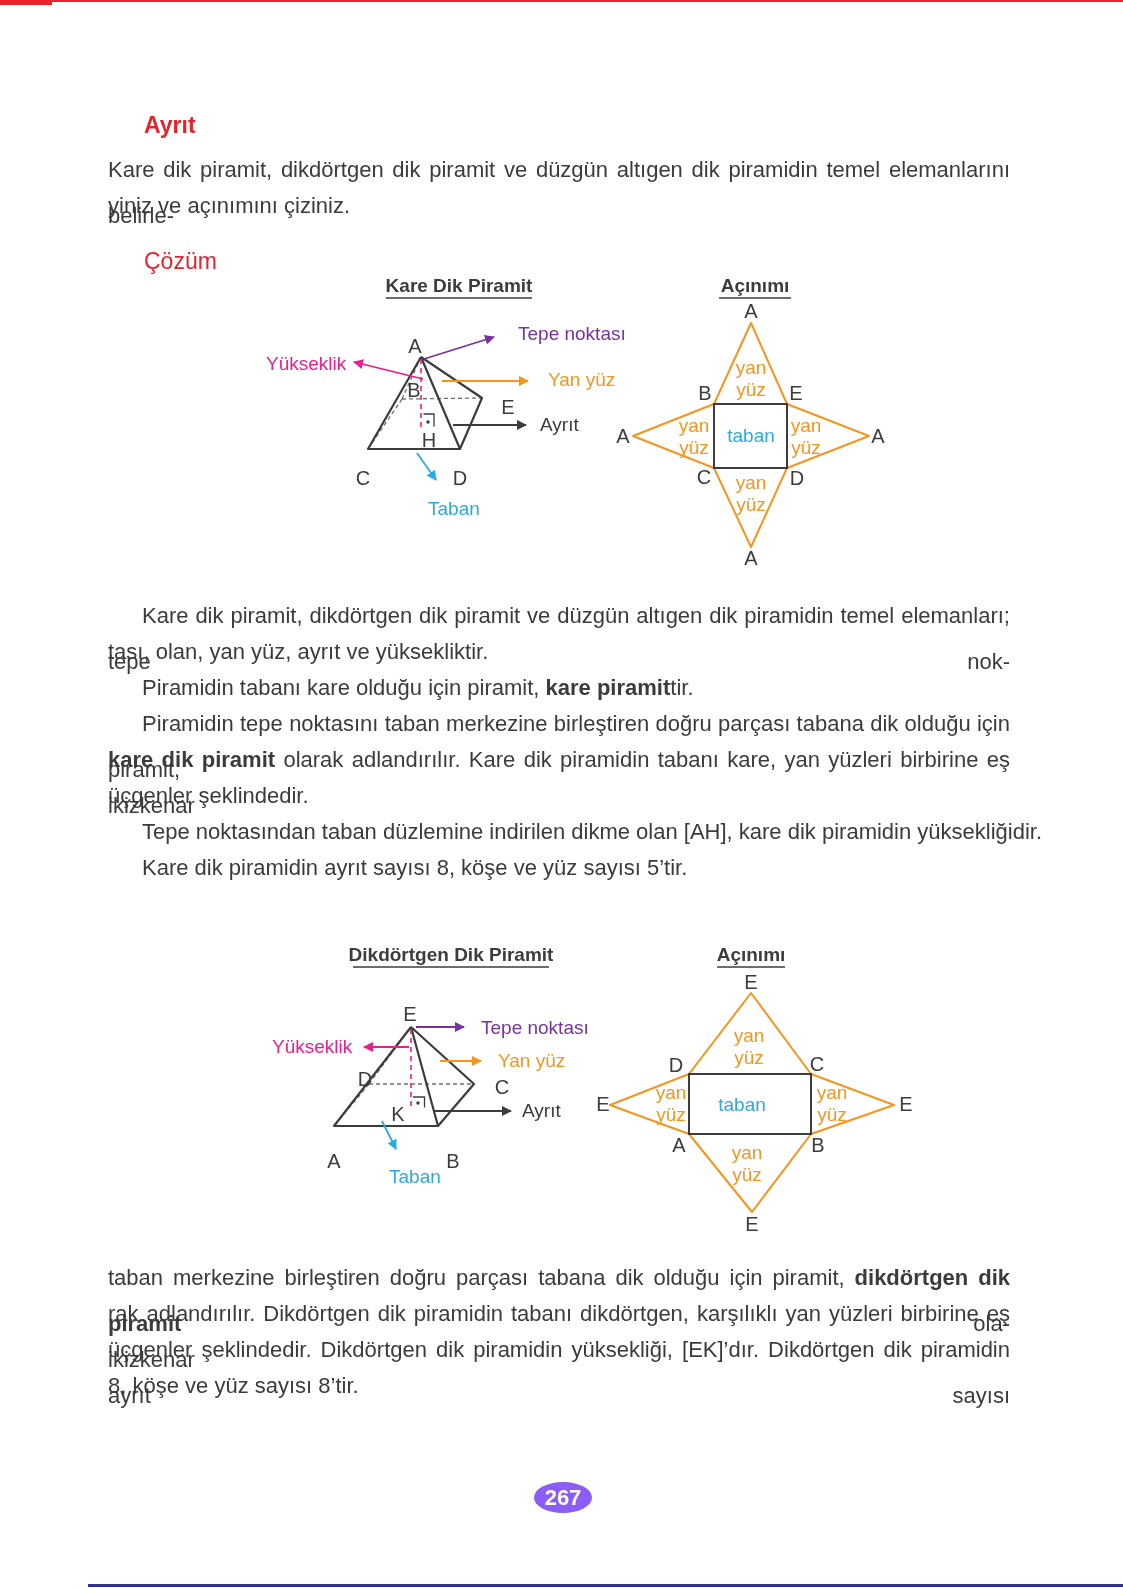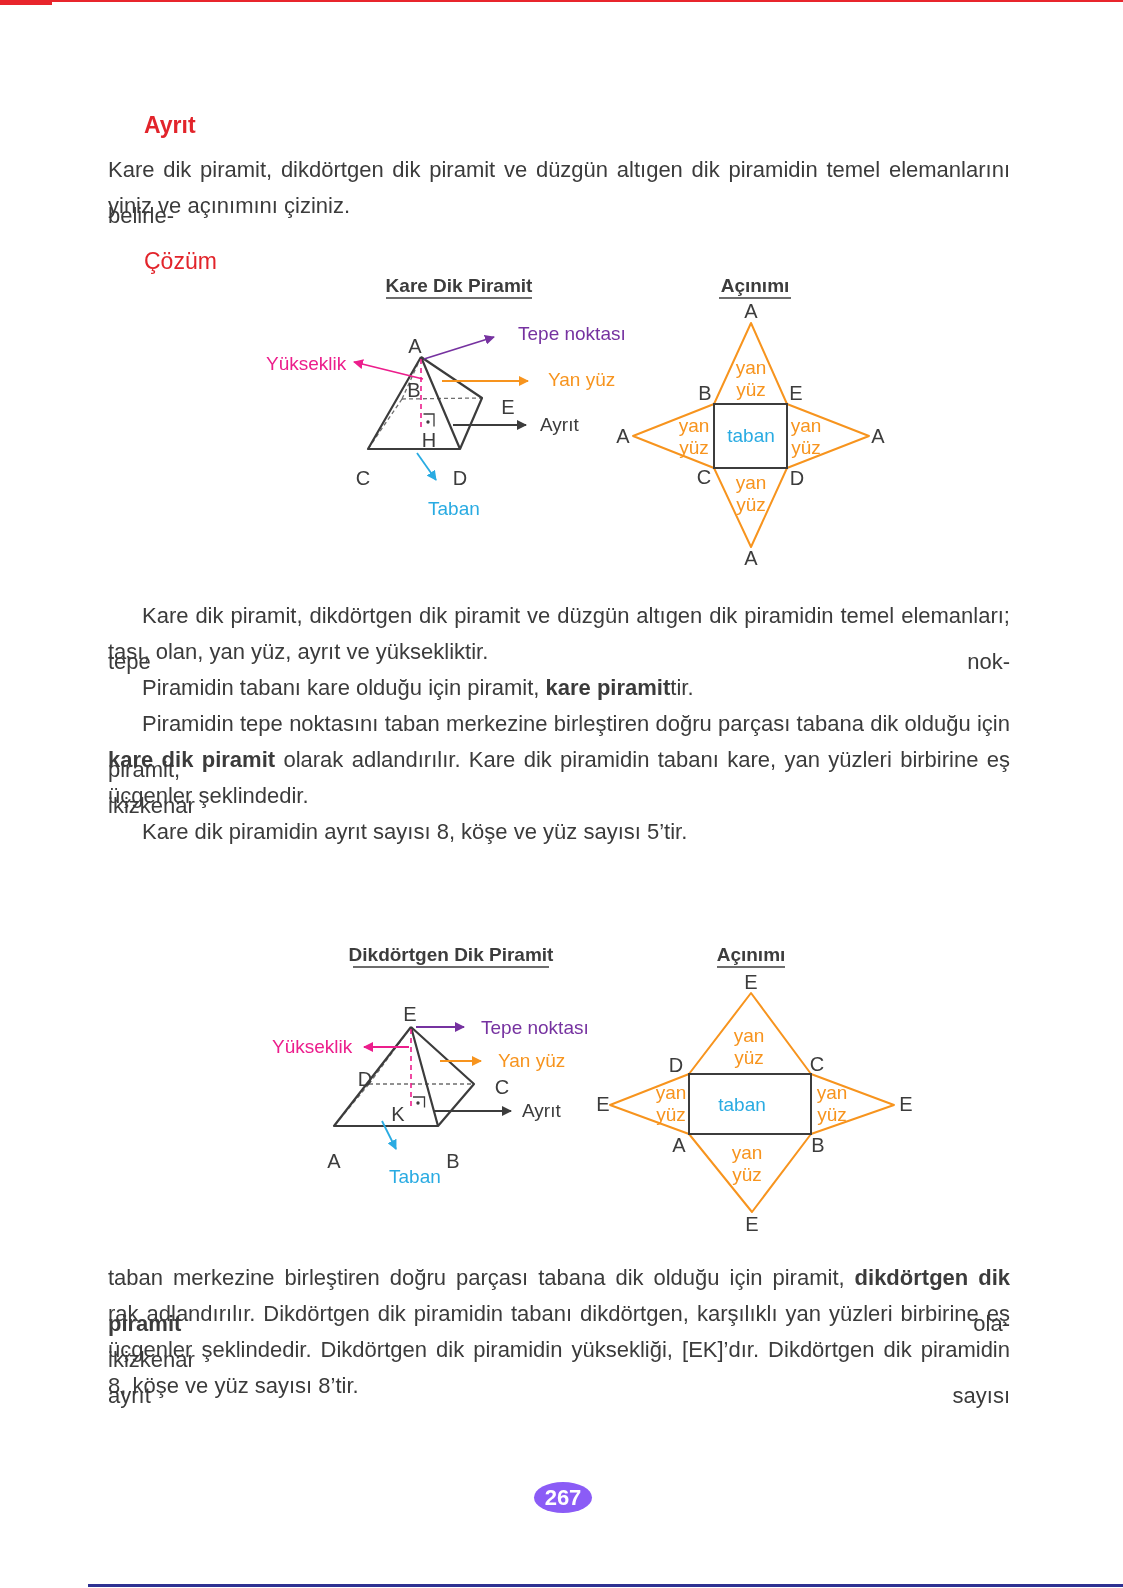--- a/index.html
+++ b/index.html
@@ -149,20 +149,21 @@
     </g>
   </svg>
 
   <div class="textblock" style="top:593px;">
     <div class="tline just ind"><span>Kare dik piramit, dikdörtgen dik piramit ve düzgün altıgen dik piramidin temel elemanları; tepe nok-</span></div>
     <div class="tline"><span>tası, olan, yan yüz, ayrıt ve yüksekliktir.</span></div>
     <div class="tline ind"><span>Piramidin tabanı kare olduğu için piramit, </span><b>kare piramit</b><span>tir.</span></div>
     <div class="tline just ind"><span>Piramidin tepe noktasını taban merkezine birleştiren doğru parçası tabana dik olduğu için piramit,</span></div>
     <div class="tline just"><b>kare dik piramit</b><span> olarak adlandırılır. Kare dik piramidin tabanı kare, yan yüzleri birbirine eş ikizkenar</span></div>
     <div class="tline"><span>üçgenler şeklindedir.</span></div>
+    <div class="tline ind"><span>Tepe noktasından taban düzlemine indirilen dikme olan [AH], kare dik piramidin yüksekliğidir.</span></div>
     <div class="tline ind"><span>Kare dik piramidin ayrıt sayısı 8, köşe ve yüz sayısı 5’tir.</span></div>
   </div>
 
   <svg class="dg" style="top:935px;" width="1123" height="305" viewBox="0 0 1123 305">
     <text class="dtitle" x="451" y="26">Dikdörtgen Dik Piramit</text>
     <line class="tl" x1="353" y1="32" x2="549" y2="32"></line>
     <text class="dtitle" x="751" y="26">Açınımı</text>
     <line class="tl" x1="717" y1="32" x2="785" y2="32"></line>
 
     <g>

